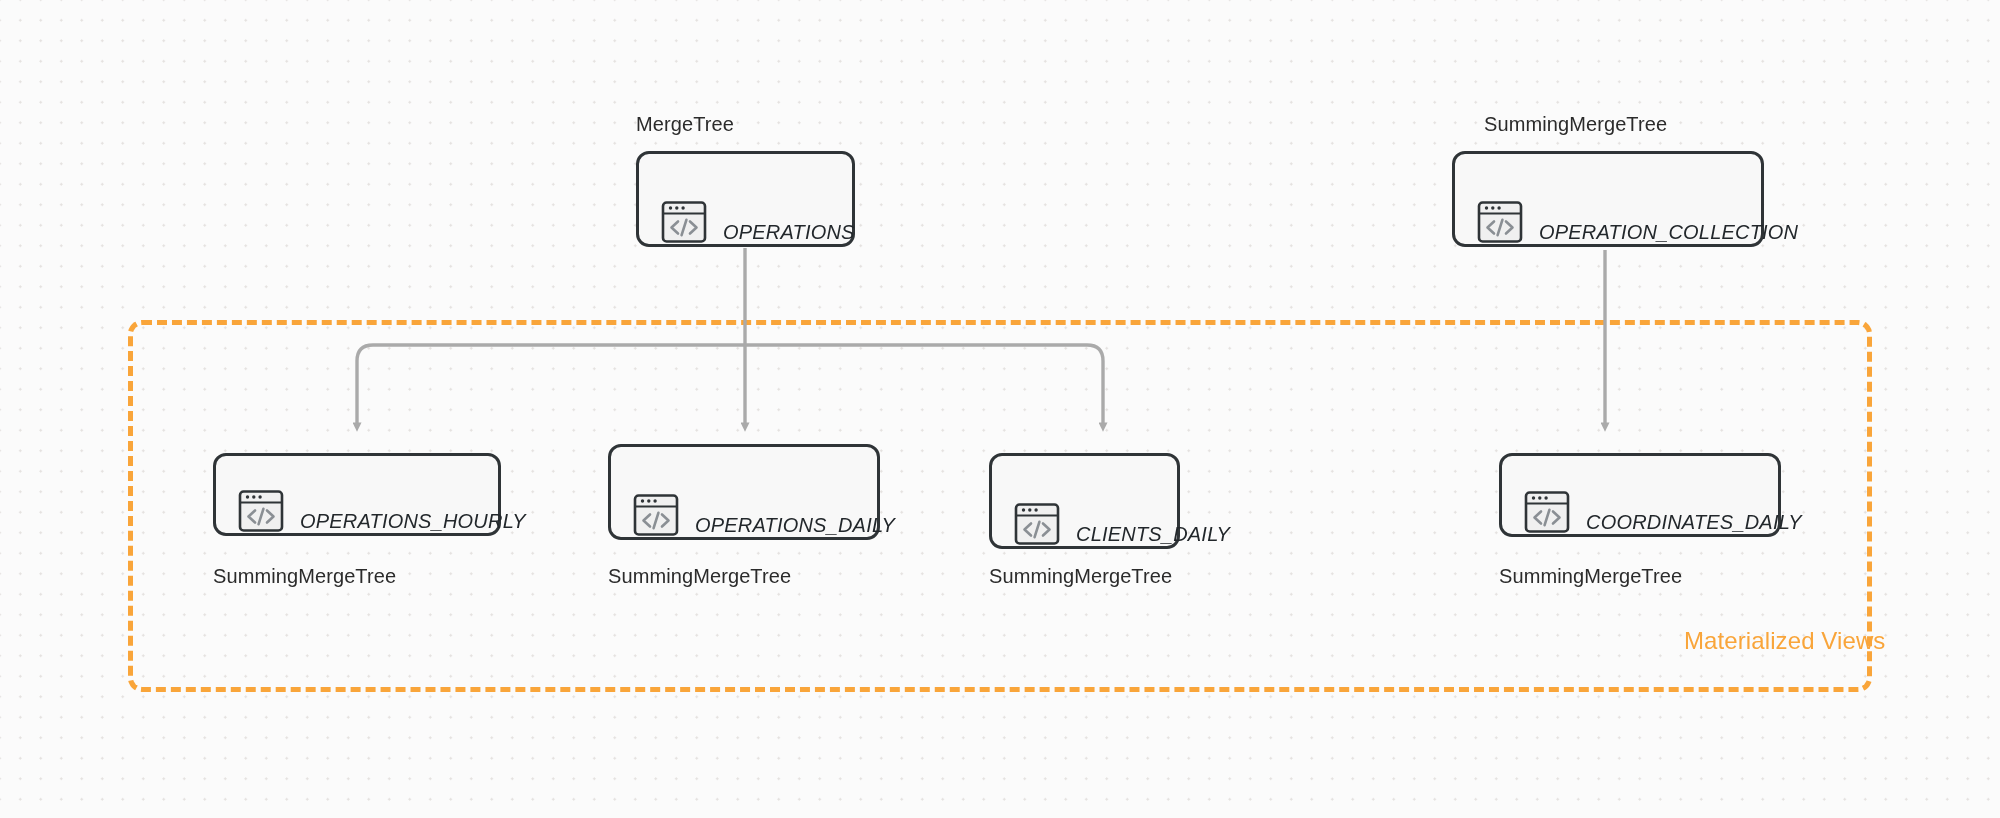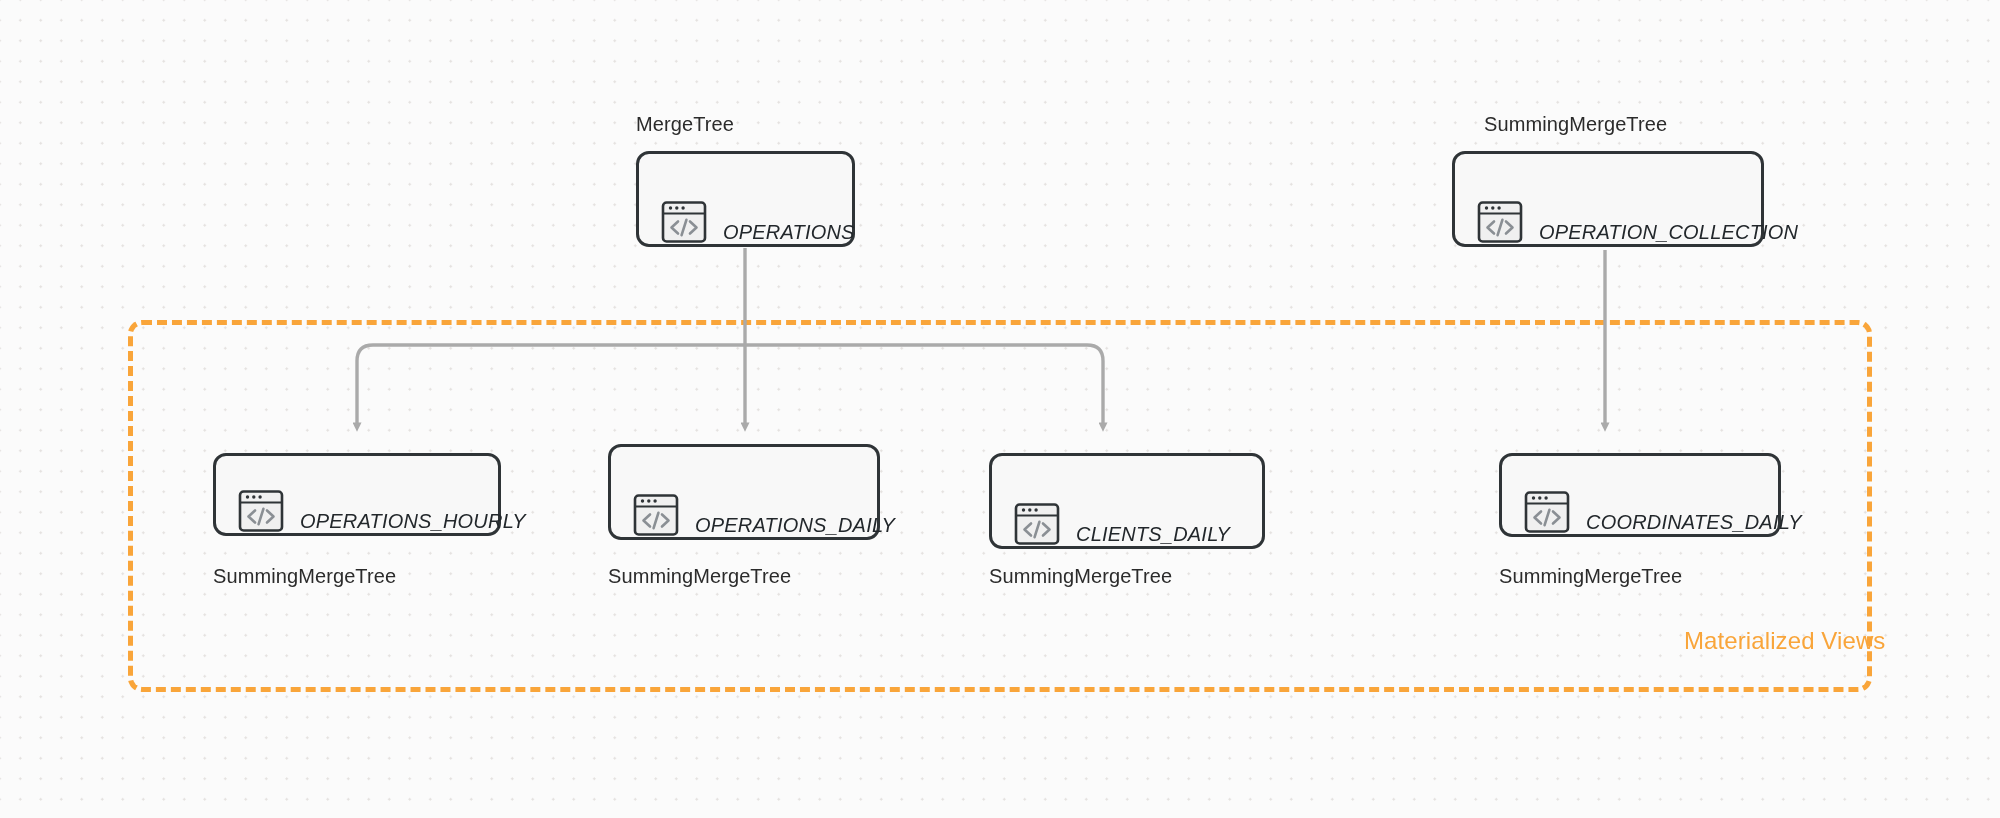--- a/index.html
+++ b/index.html
@@ -166,21 +166,21 @@
     <circle cx="22.1" cy="8" r="1.7" fill="#2f3437"></circle>
     <g fill="none" stroke="#8a8f94" stroke-width="2.6" stroke-linecap="round" stroke-linejoin="round">
       <path d="M17,21.5 L10.5,27.5 L17,33.5"></path>
       <path d="M29,21.5 L35.5,27.5 L29,33.5"></path>
       <path d="M25.4,19.8 L20.6,35.2"></path>
     </g>
   </svg>
 <span class="node-label">OPERATIONS_DAILY</span>
       </div>
       <div class="caption" style="left: 608px; width: 272px; top: 565px;">SummingMergeTree</div>
-      <div class="node" style="left: 989px; top: 453px; width: 276px; height: 96px; border-color: rgb(47, 52, 55); background: rgb(248, 248, 248);">
+      <div class="node" style="left: 989px; top: 453px; width: 191px; height: 96px; border-color: rgb(47, 52, 55); background: rgb(248, 248, 248);">
   <svg class="node-icon" viewBox="0 0 46 44" xmlns="http://www.w3.org/2000/svg">
     <rect x="2" y="2.5" width="42" height="39" rx="3.6" fill="#f0f0f0" stroke="#2f3437" stroke-width="2.6"></rect>
     <path d="M2,13.5 L44,13.5" stroke="#2f3437" stroke-width="2.2"></path>
     <circle cx="9.5" cy="8" r="1.7" fill="#2f3437"></circle>
     <circle cx="15.8" cy="8" r="1.7" fill="#2f3437"></circle>
     <circle cx="22.1" cy="8" r="1.7" fill="#2f3437"></circle>
     <g fill="none" stroke="#8a8f94" stroke-width="2.6" stroke-linecap="round" stroke-linejoin="round">
       <path d="M17,21.5 L10.5,27.5 L17,33.5"></path>
       <path d="M29,21.5 L35.5,27.5 L29,33.5"></path>
       <path d="M25.4,19.8 L20.6,35.2"></path>

